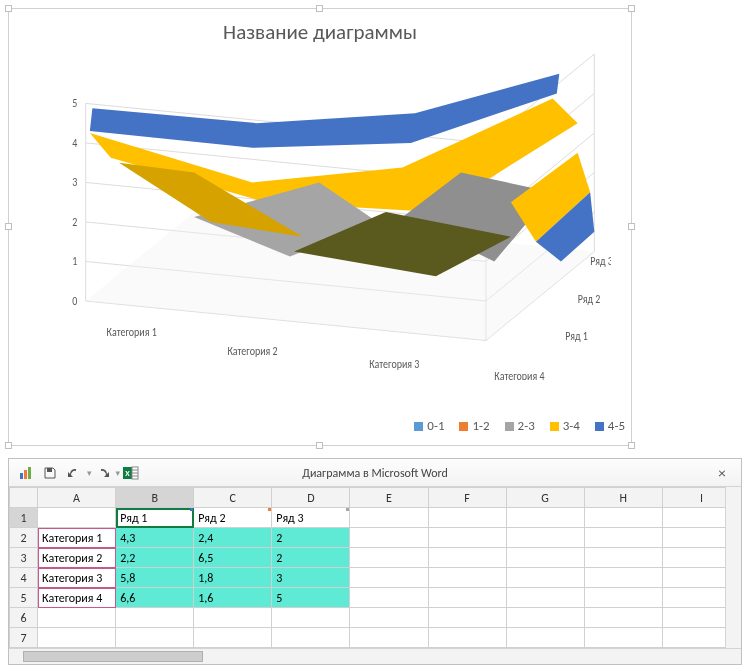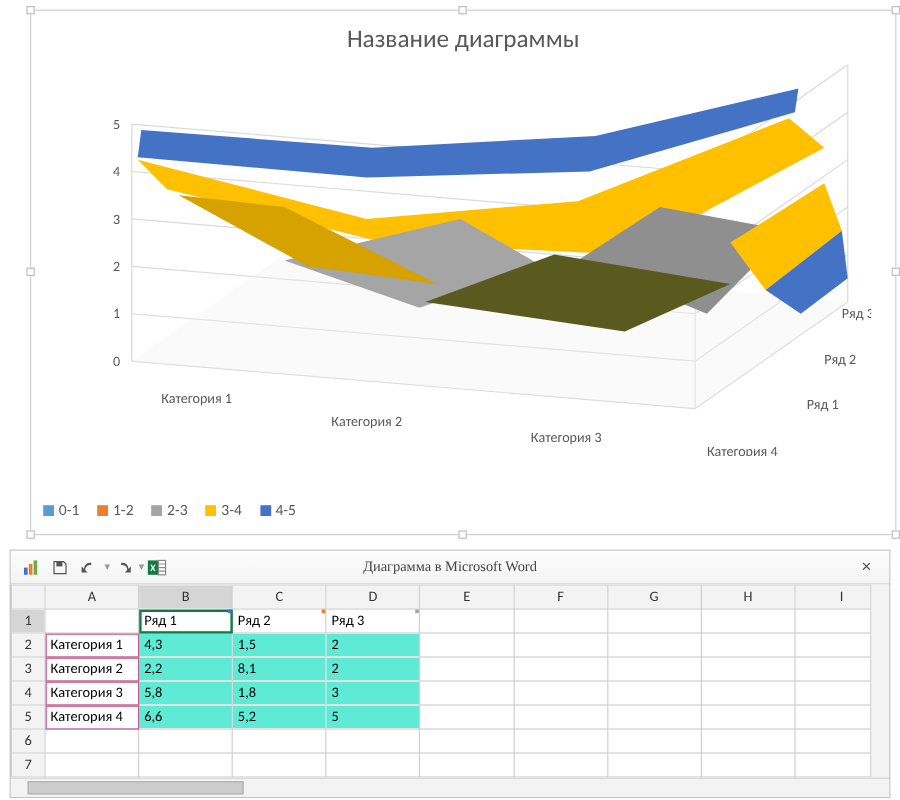--- a/index.html
+++ b/index.html
@@ -5,26 +5,25 @@
   * { box-sizing: border-box; }
   body {
     margin: 0;
     padding: 8px;
     font-family: Calibri, "Segoe UI", Arial, sans-serif;
     background: #fff;
     font-size: 13px;
     color: #595959;
   }
   .chart-panel {
-    width: 722px;
+    width: 624px;
     height: 438px;
     border: 1px solid #d0d0d0;
     position: relative;
     background: #fff;
-    margin-left: 17px;
   }
   .chart-handle {
     position: absolute;
     width: 7px; height: 7px;
     background: #fff;
     border: 1px solid #bfbfbf;
   }
   .h-tl { top:-4px; left:-4px;} .h-tm{top:-4px;left:50%;margin-left:-4px;} .h-tr{top:-4px;right:-4px;}
   .h-ml { top:50%;left:-4px;margin-top:-4px;} .h-mr{top:50%;right:-4px;margin-top:-4px;}
   .h-bl { bottom:-4px;left:-4px;} .h-bm{bottom:-4px;left:50%;margin-left:-4px;} .h-br{bottom:-4px;right:-4px;}
@@ -38,22 +37,22 @@
   }
   .plot-area {
     position: absolute;
     top: 45px; left: 35px; right: 20px; bottom: 65px;
   }
   .plot-area svg { width: 100%; height: 100%; }
   .axis-text { font-size: 12px; fill: #595959; font-family: Calibri, Arial; }
 
   .legend {
     position: absolute;
-    bottom: 12px; left: 4px; right: 0;
-    text-align: left;
+    bottom: 12px; left: 15px; right: 0;
+    text-align: right;
     font-size: 13px;
     color: #595959;
   }
   .legend-item { display: inline-block; margin: 0 6px; }
   .swatch { display:inline-block; width:9px; height:9px; margin-right:4px; vertical-align: middle; }
 
   
   .datasheet {
     width: 734px;
     margin-top: 12px;
@@ -71,21 +70,21 @@
     position: relative;
   }
   .ds-toolbar .tb-btn {
     width: 22px; height: 22px;
     display: inline-flex; align-items:center; justify-content:center;
     margin-right: 2px;
     color: #555;
   }
   .ds-title {
     position:absolute; left:0; right:0; text-align:center;
-    font-size:12px; color:#444; pointer-events:none;font-family:Liberation Serif, serif;
+    font-size:12px; color:#444; pointer-events:none;
   }
   .ds-close {
     margin-left:auto; width:26px; text-align:center; font-size:15px; color:#555; cursor:pointer;
   }
   .grid {
     position: relative;
     overflow: hidden;
   }
   table.sheet {
     border-collapse: collapse;
@@ -278,33 +277,33 @@
         <td></td>
             <td></td>
             <td></td>
             <td></td>
             <td></td>
       </tr>
       <tr>
         <th class="rowhdr">2</th>
         <td class="cat-border">Категория 1</td>
         <td class="num data-sel">4,3</td>
-        <td class="num data-sel">1,5</td>
+        <td class="num data-sel">2,4</td>
         <td class="num data-sel">2</td>
         <td></td>
             <td></td>
             <td></td>
             <td></td>
             <td></td>
       </tr>
       <tr>
         <th class="rowhdr">3</th>
         <td class="cat-border">Категория 2</td>
         <td class="num data-sel">2,2</td>
-        <td class="num data-sel">8,1</td>
+        <td class="num data-sel">6,5</td>
         <td class="num data-sel">2</td>
         <td></td>
             <td></td>
             <td></td>
             <td></td>
             <td></td>
       </tr>
       <tr>
         <th class="rowhdr">4</th>
         <td class="cat-border">Категория 3</td>
@@ -314,21 +313,21 @@
         <td></td>
             <td></td>
             <td></td>
             <td></td>
             <td></td>
       </tr>
       <tr>
         <th class="rowhdr">5</th>
         <td class="cat-border">Категория 4</td>
         <td class="num data-sel">6,6</td>
-        <td class="num data-sel">5,2</td>
+        <td class="num data-sel">1,6</td>
         <td class="num data-sel" style="position:relative">5</td>
         <td></td>
             <td></td>
             <td></td>
             <td></td>
             <td></td>
       </tr>
       <tr>
         <th class="rowhdr">6</th>
         <td></td>

